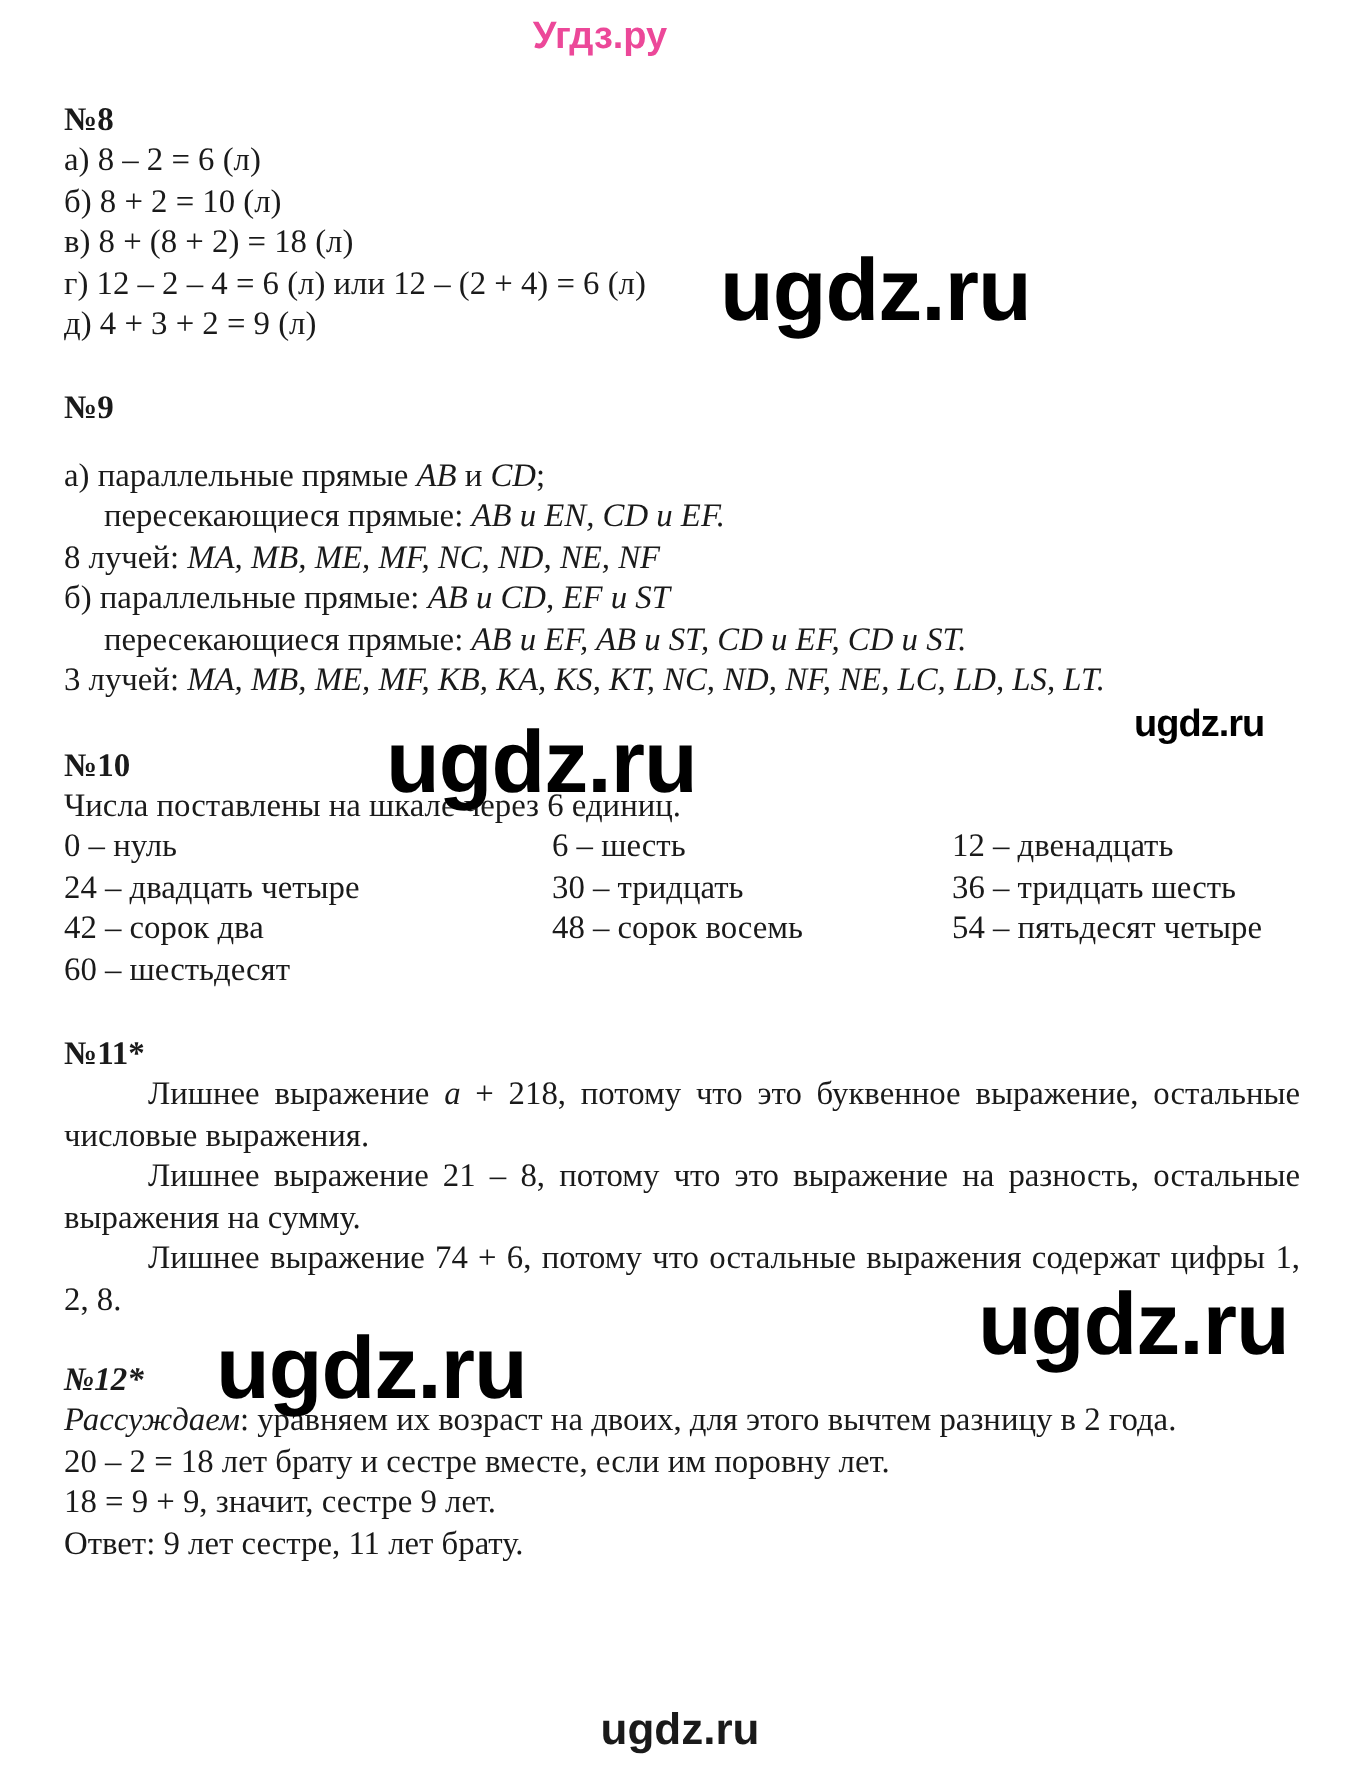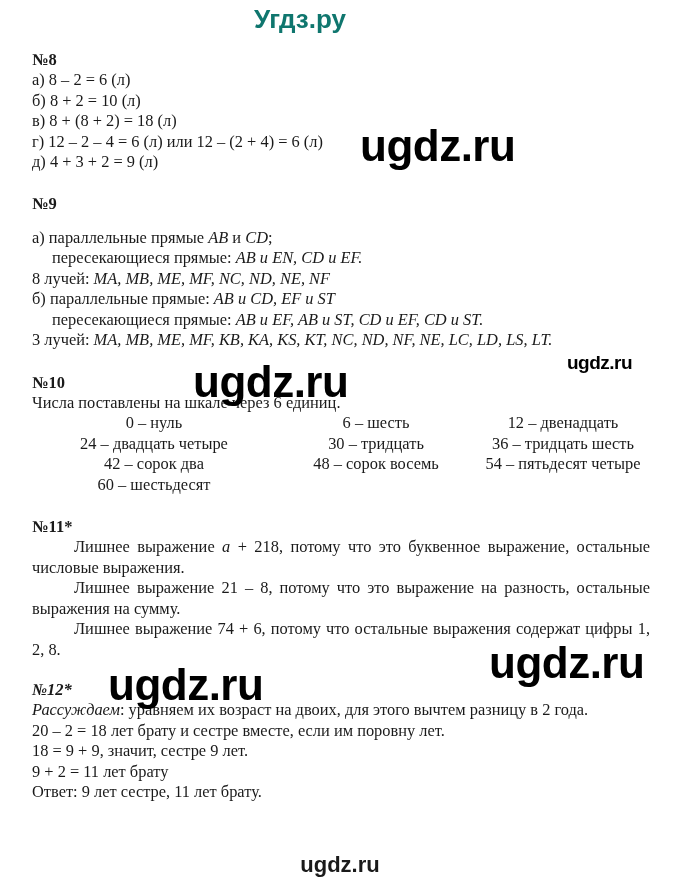--- a/index.html
+++ b/index.html
@@ -1,26 +1,26 @@
 <!DOCTYPE html>
 <html><head>
 <meta charset="utf-8">
 <style>
   html, body { margin: 0; padding: 0; background: #ffffff; }
   body { width: 680px; height: 885px; position: relative; overflow: hidden; color: #1a1a1a; }
   .serif { font-family: "Liberation Serif", "DejaVu Serif", serif; }
   .sans { font-family: "Liberation Sans", "DejaVu Sans", sans-serif; }
-  .site-title { position: absolute; top: 0; left: 0; width: 600px; text-align: center; font-size: 26px; font-weight: bold; line-height: 34px; padding-top: 2px; color: #0f766e; }
+  .site-title { position: absolute; top: 0; left: 0; width: 600px; text-align: center; font-size: 19px; font-weight: bold; line-height: 34px; padding-top: 2px; color: #ec4899; }
   .content { position: absolute; left: 32px; top: 50px; width: 618px; font-size: 16.4px; line-height: 20.5px; }
   .h { font-weight: bold; font-size: 16.5px; line-height: 20px; }
   .line { white-space: nowrap; }
   .ind { padding-left: 20px; }
   .par { text-indent: 42px; text-align: justify; }
   i { font-style: italic; }
-  .grid { display: grid; grid-template-columns: 244px 200px 174px; text-align: center; }
+  .grid { display: grid; grid-template-columns: 244px 200px 174px; }
   .wm { position: absolute; font-family: "Liberation Sans", "DejaVu Sans", sans-serif; font-weight: bold; color: #000; letter-spacing: -0.5px; }
   .wm-big { font-size: 44px; line-height: 44px; }
   .wm-small { font-size: 19px; line-height: 20px; }
   .footer { position: absolute; top: 852px; left: 0; width: 680px; text-align: center; font-size: 22px; font-weight: bold; }
 </style>
 </head>
 <body>
 
 <div class="site-title sans">Угдз.ру</div>
 
@@ -76,21 +76,20 @@
   </div>
   <div class="par">Лишнее выражение 21 – 8, потому что это выражение на разность, остальные выражения на сумму.</div>
   <div class="par">Лишнее выражение 74 + 6, потому что остальные выражения содержат цифры 1, 2, 8.</div>
 
   <div class="h" style="margin-top:20px;font-style:italic;">№12*</div>
   <div style="text-align:justify;">
     <i>Рассуждаем</i><span>: уравняем их возраст на двоих, для этого вычтем разницу в 2 года.</span>
   </div>
   <div class="line">20 – 2 = 18 лет брату и сестре вместе, если им поровну лет.</div>
   <div class="line">18 = 9 + 9, значит, сестре 9 лет.</div>
-  <div class="line">9 + 2 = 11 лет брату</div>
   <div class="line">Ответ: 9 лет сестре, 11 лет брату.</div>
 </div>
 
 <div class="wm wm-big" style="left:360px; top:124px;">ugdz.ru</div>
 <div class="wm wm-big" style="left:193px; top:360px;">ugdz.ru</div>
 <div class="wm wm-small" style="left:567px; top:353px;">ugdz.ru</div>
 <div class="wm wm-big" style="left:489px; top:641px;">ugdz.ru</div>
 <div class="wm wm-big" style="left:108px; top:663px;">ugdz.ru</div>
 <div class="footer sans">ugdz.ru</div>
 

